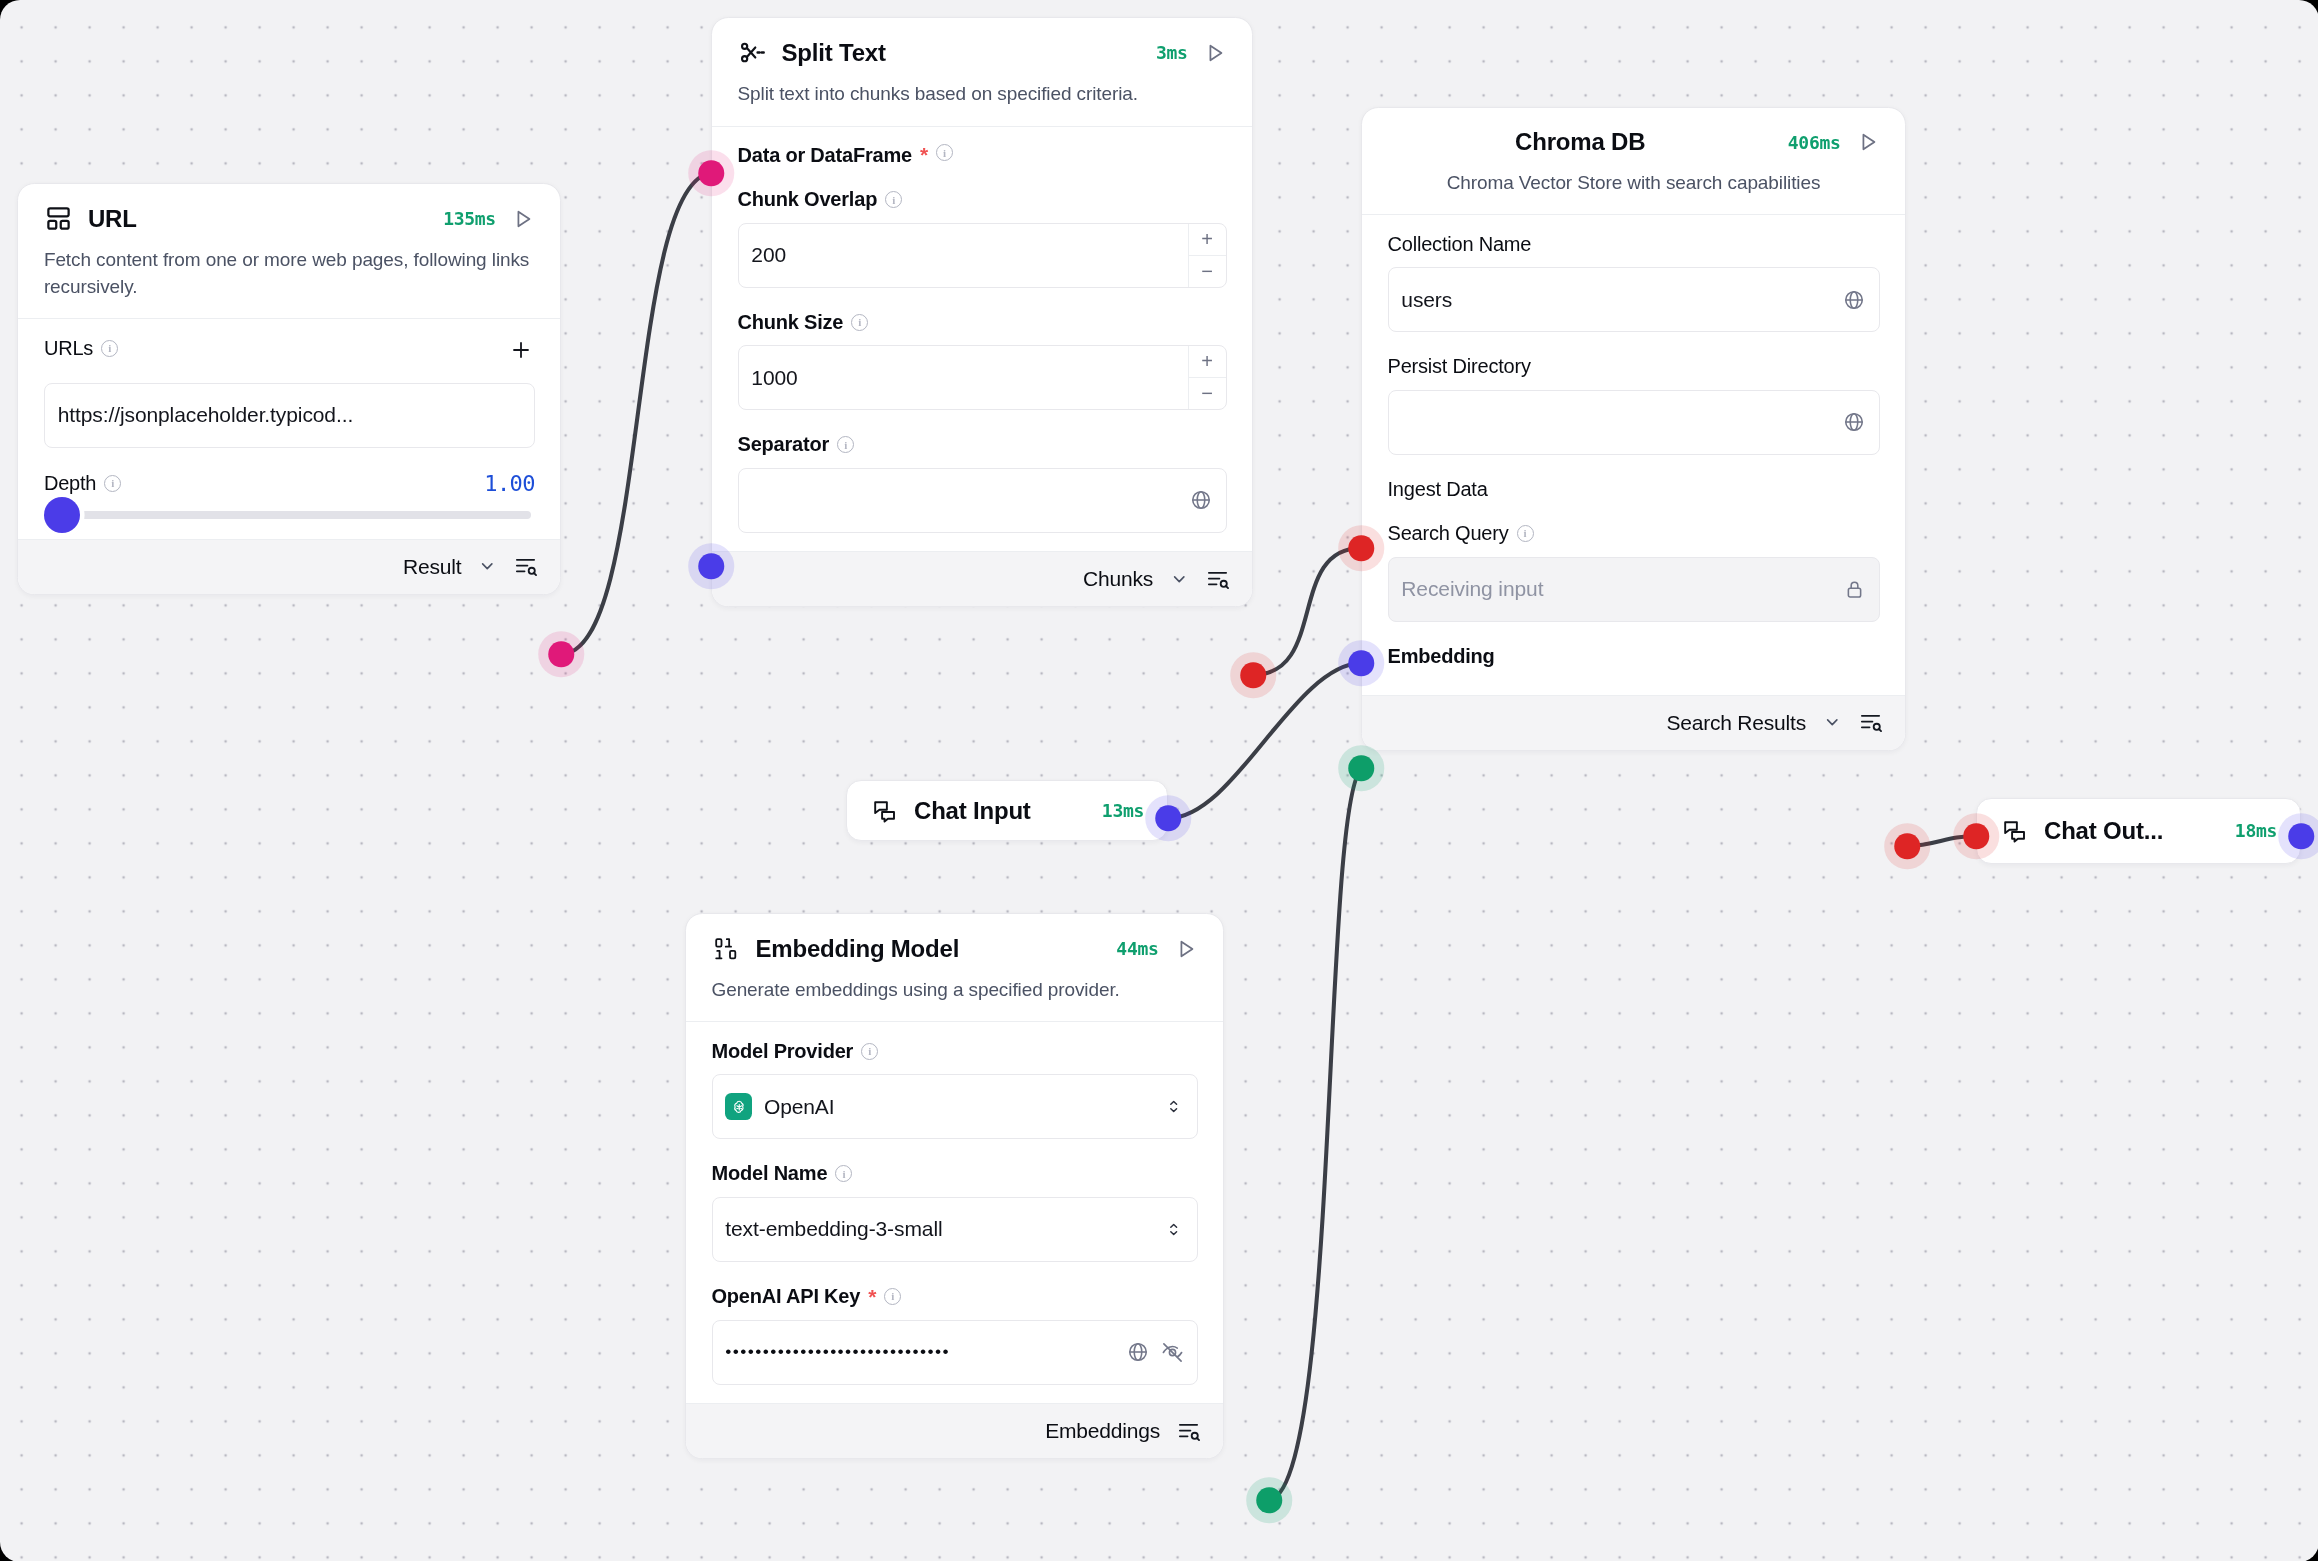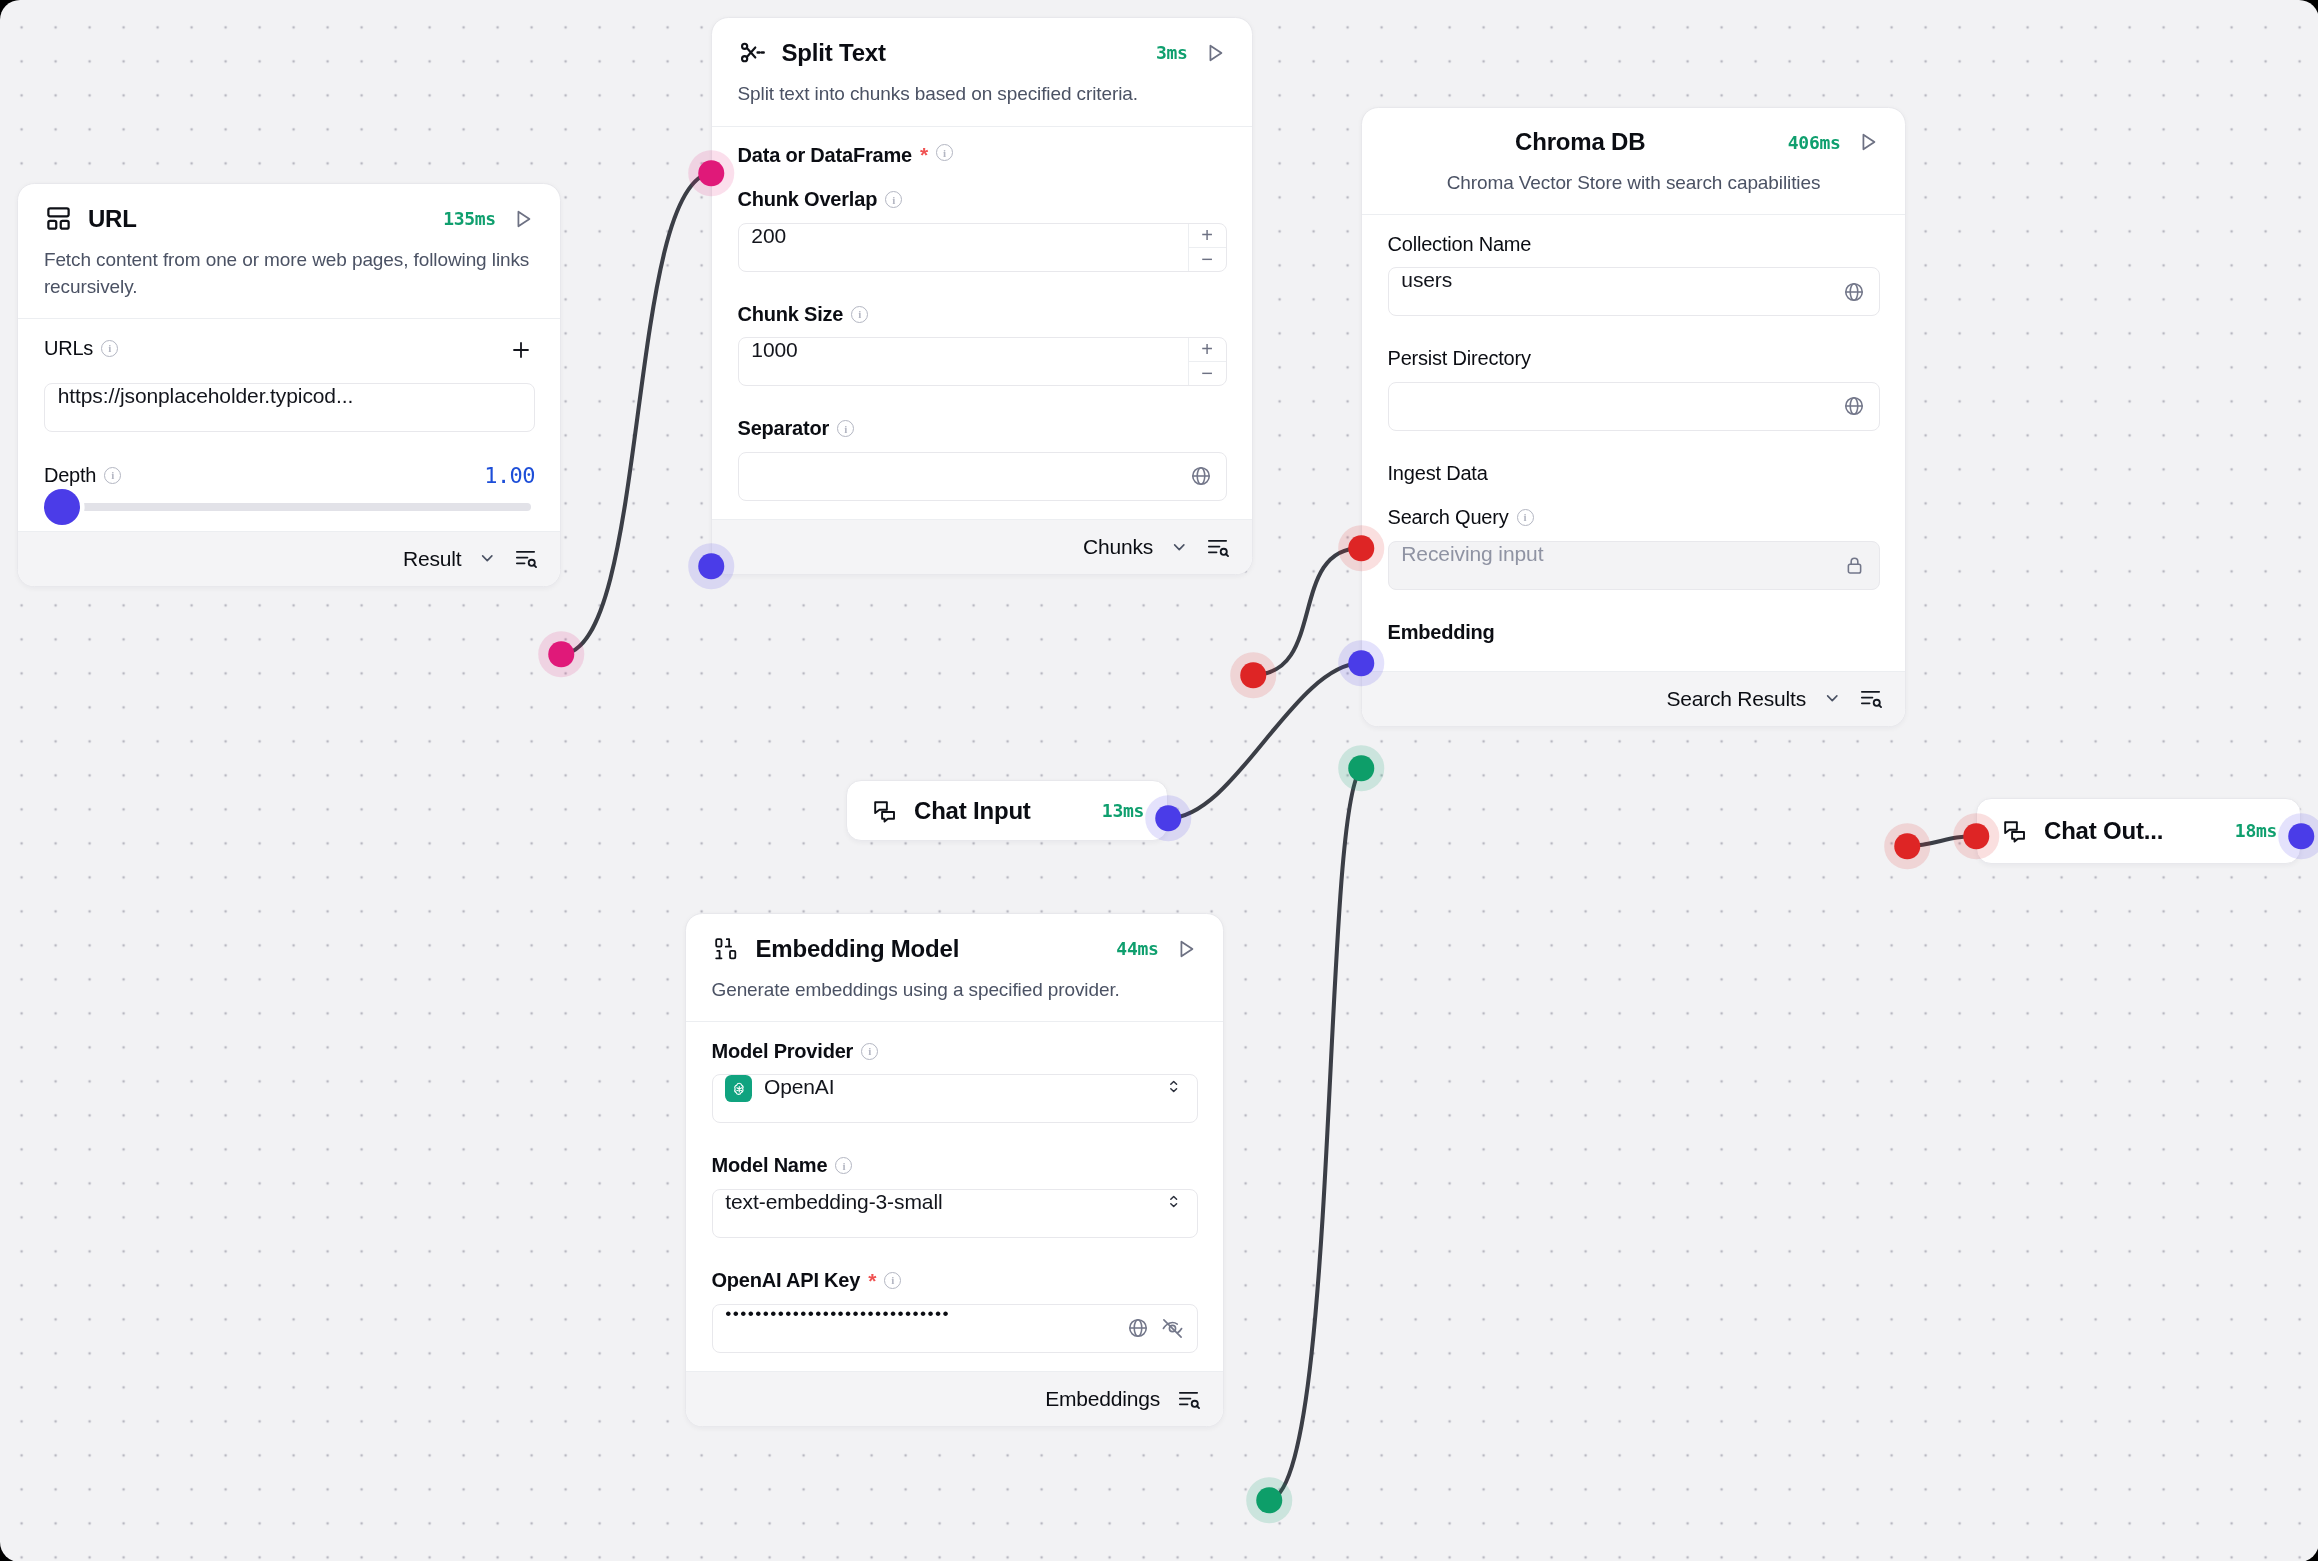--- a/index.html
+++ b/index.html
@@ -38,30 +38,30 @@
     background:#f4f4f6;border-top:1.7px solid #eceef1;
     border-bottom-left-radius:15.7px;border-bottom-right-radius:15.7px;
     display:flex;align-items:center;justify-content:flex-end;gap:16px;
     padding:15px 23px;
   }
   .foot-label{font-size:21px;color:#0b0d13;font-weight:400;letter-spacing:-0.2px;}
   .chev{width:20px;height:20px;display:flex;align-items:center;justify-content:center;color:#4b5264;}
   .scan{width:24px;height:24px;display:flex;align-items:center;justify-content:center;color:#141821;}
 
   
-  .field{margin-bottom:31px;}
+  .field{margin-bottom:23px;}
   .field:last-child{margin-bottom:3.5px;}
   .flabel{display:flex;align-items:center;gap:8px;font-size:20px;font-weight:700;color:#0b0d13;margin-bottom:11.6px;letter-spacing:-0.2px;}
   .flabel.plain{font-weight:400;}
   .req{color:#f05252;font-weight:700;font-size:21px;line-height:1;}
   .info-i{width:15px;height:15px;border:1.4px solid #b3b6c2;border-radius:50%;display:inline-flex;align-items:center;justify-content:center;
           font-size:11px;font-weight:700;color:#b3b6c2;font-family:"Liberation Serif",serif;flex:0 0 auto;}
   .input{
     position:relative;border:1.7px solid #e8e8ec;border-radius:8px;background:#fff;
-    height:49px;display:flex;padding:0 12.8px;box-sizing:border-box;
+    height:65px;display:flex;align-items:center;padding:0 12.8px;box-sizing:border-box;
   }
   .input .val{font-size:21px;color:#13151c;letter-spacing:-0.1px;}
   .input .val.ph{color:#8f93a3;}
   .input.readonly{background:#f3f3f5;border-color:#e8e8ec;}
   .dots{font-size:17.4px;letter-spacing:1.4px;color:#0b0d13;line-height:1;}
   .adorn{margin-left:auto;display:flex;align-items:center;gap:11.6px;}
   .globe,.eye,.lock{width:23px;height:23px;color:#73778a;display:flex;align-items:center;justify-content:center;}
   .spin{position:absolute;right:0;top:0;bottom:0;width:37px;border-left:1.7px solid #eceef1;display:flex;flex-direction:column;}
   .spin div{flex:1;display:flex;align-items:center;justify-content:center;color:#6d7183;font-size:20px;}
   .spin div:first-child{border-bottom:1.7px solid #eceef1;}

